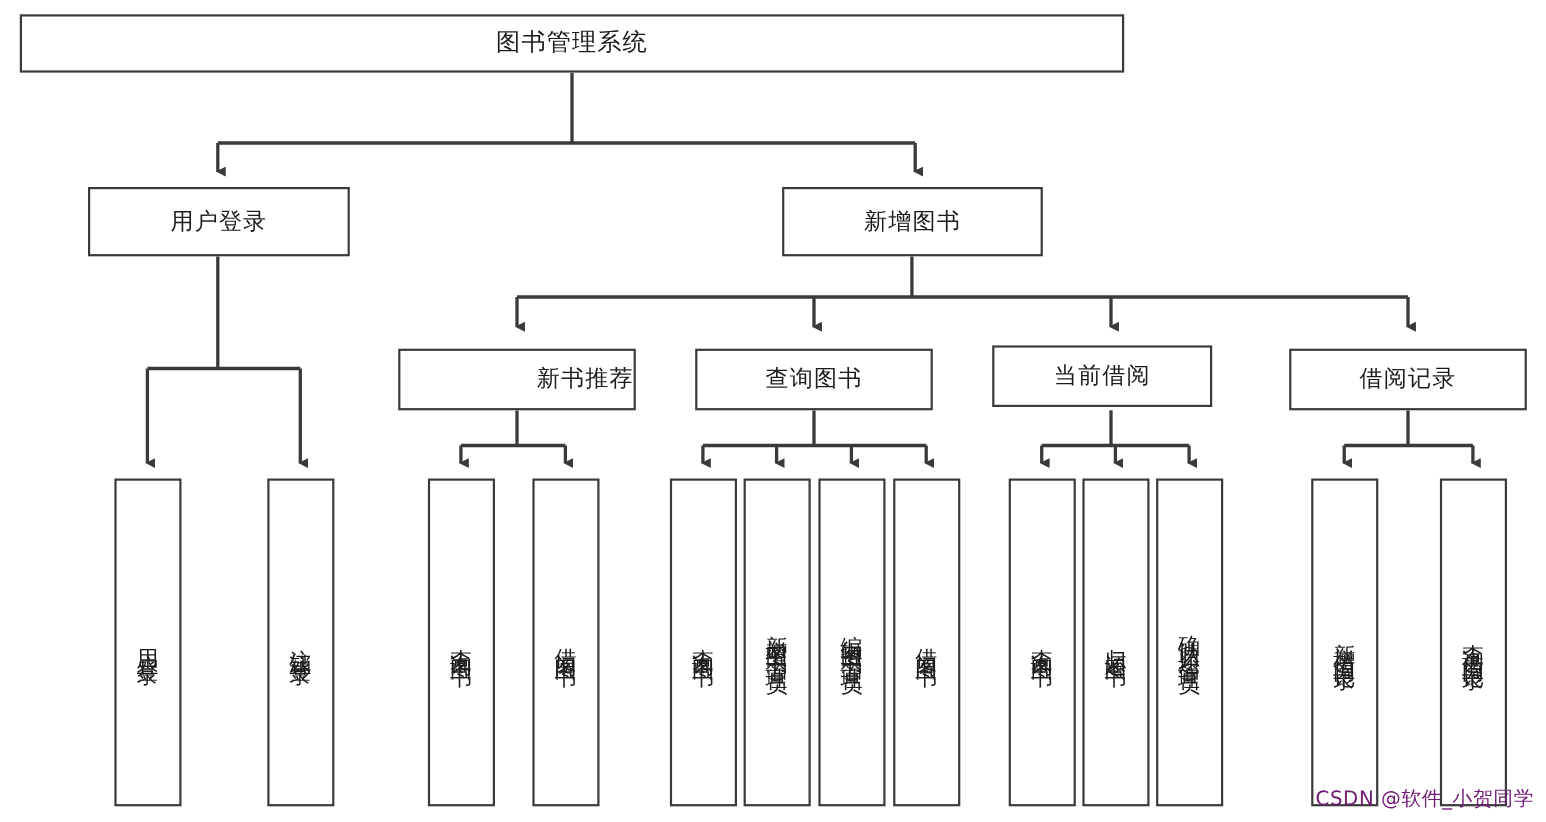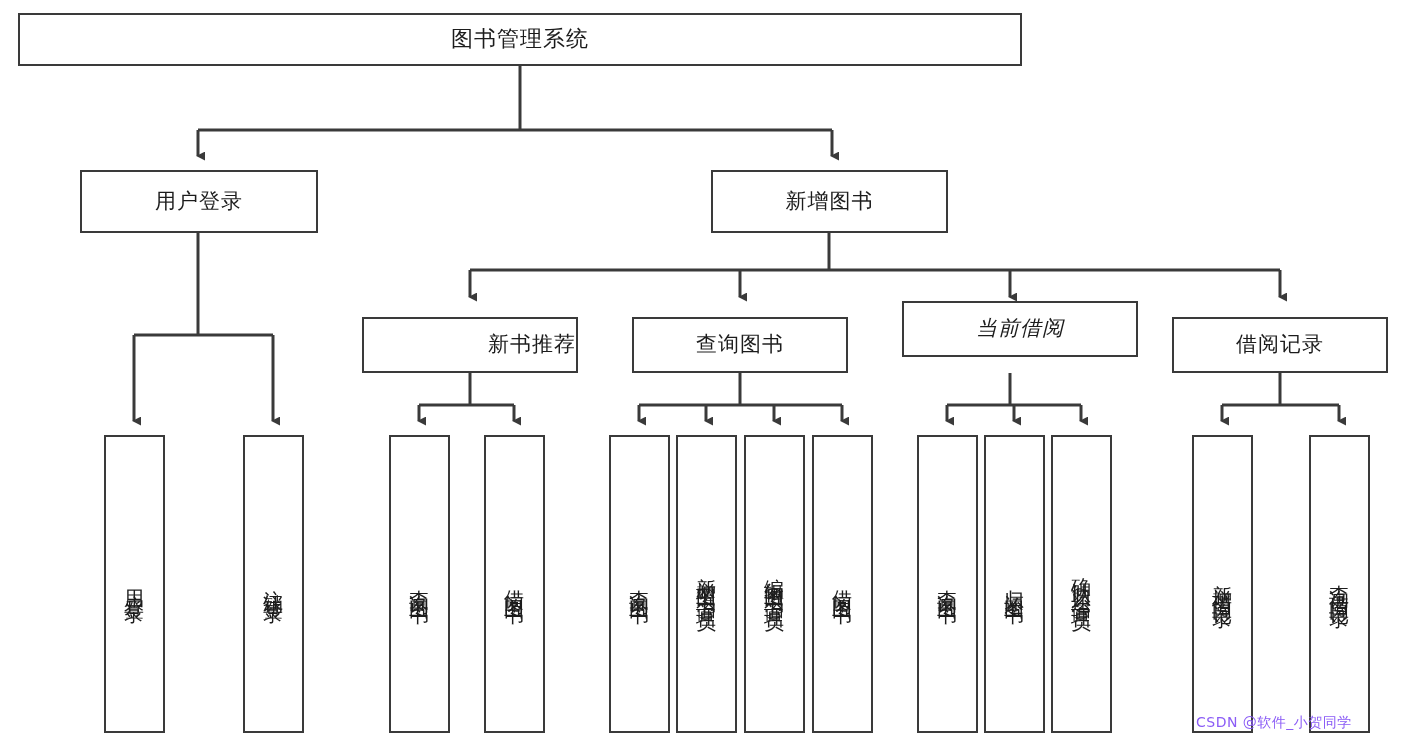--- a/index.html
+++ b/index.html
@@ -52,22 +52,22 @@
     letter-spacing: 5px;
     line-height: 1.0;
     text-align: center;
     padding: 4px 0;
   }
   .node-v .vtext {
     display: block;
   }
   .watermark {
     position: absolute;
-    font-size: 14px;
-    color: #8b5cf6;
+    font-size: 18px;
+    color: #701a75;
     white-space: nowrap;
     letter-spacing: 0.5px;
   }
 </style>
 </head>
 <body>
 
 <div id="diagram-canvas">
 
   <svg id="edge-layer" viewBox="0 0 1405 747" xmlns="http://www.w3.org/2000/svg">
@@ -130,21 +130,21 @@
   <div class="node node-h" style="left:711px; top:170px; width:237px; height:63px;">
     <span>新增图书</span>
   </div>
 
   <div class="node node-h" style="left:362px; top:317px; width:216px; height:56px;justify-content:flex-end;">
     <span>新书推荐</span>
   </div>
   <div class="node node-h" style="left:632px; top:317px; width:216px; height:56px;">
     <span>查询图书</span>
   </div>
-  <div class="node node-h" style="left:902px; top:301px; width:236px; height:56px;font-style:italic;">
+  <div class="node node-h" style="left:902px; top:314px; width:200px; height:56px;">
     <span>当前借阅</span>
   </div>
   <div class="node node-h" style="left:1172px; top:317px; width:216px; height:56px;align-items:center;">
     <span>借阅记录</span>
   </div>
 
   <div class="node node-v" style="left:104px; top:435px; width:61px; height:298px;">
     <span class="vtext">用户登录</span>
   </div>
   <div class="node node-v" style="left:243px; top:435px; width:61px; height:298px;">

